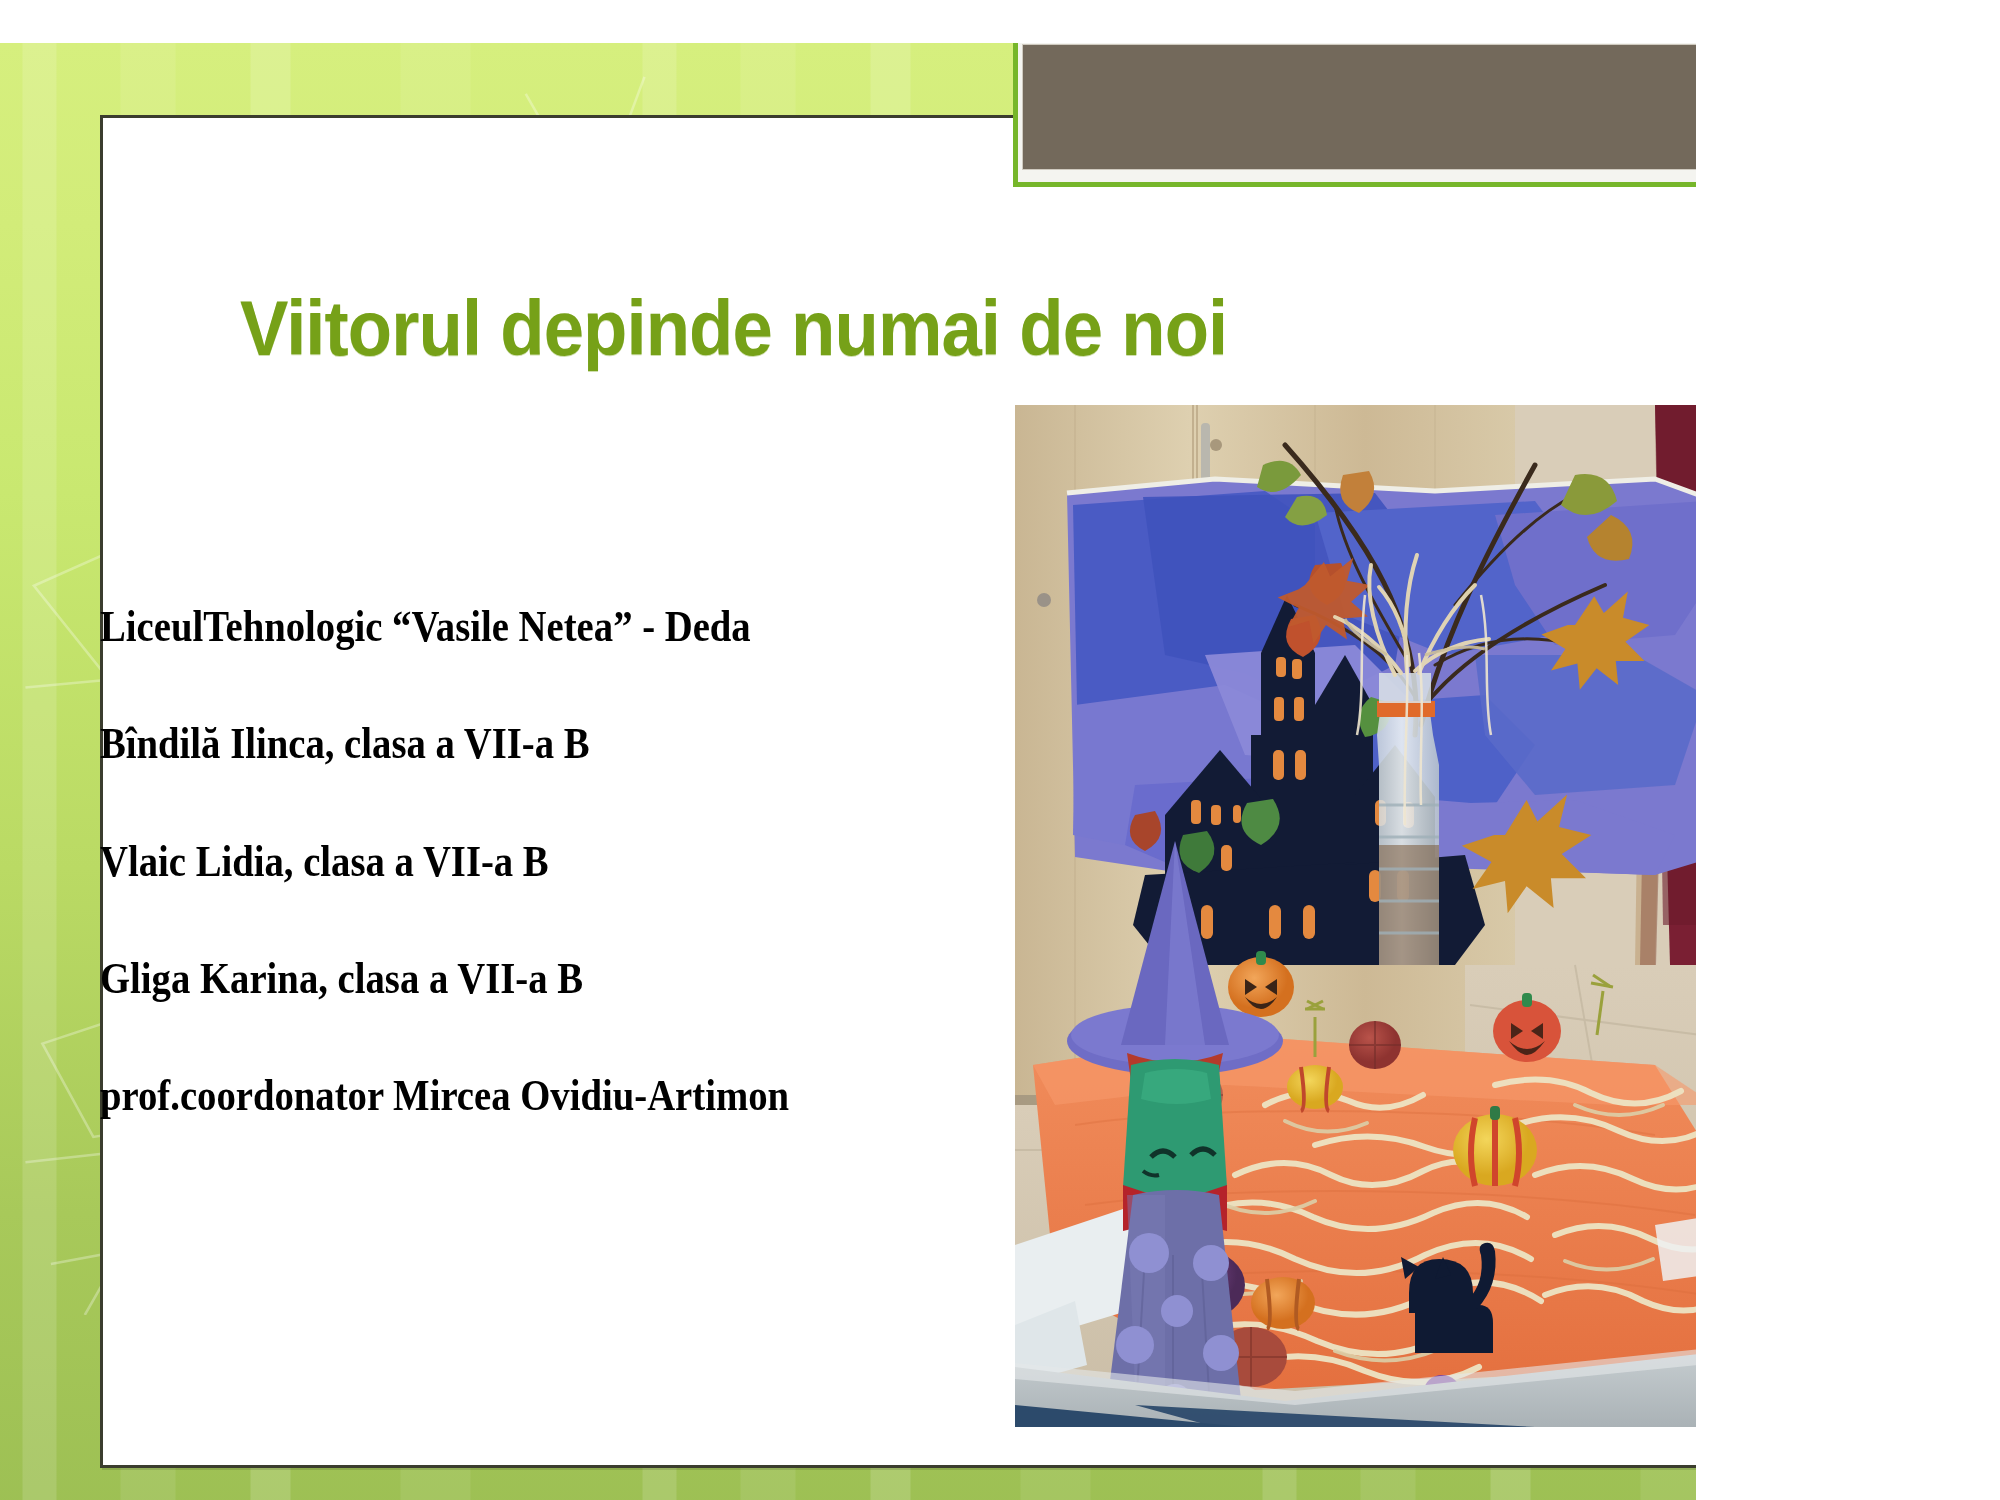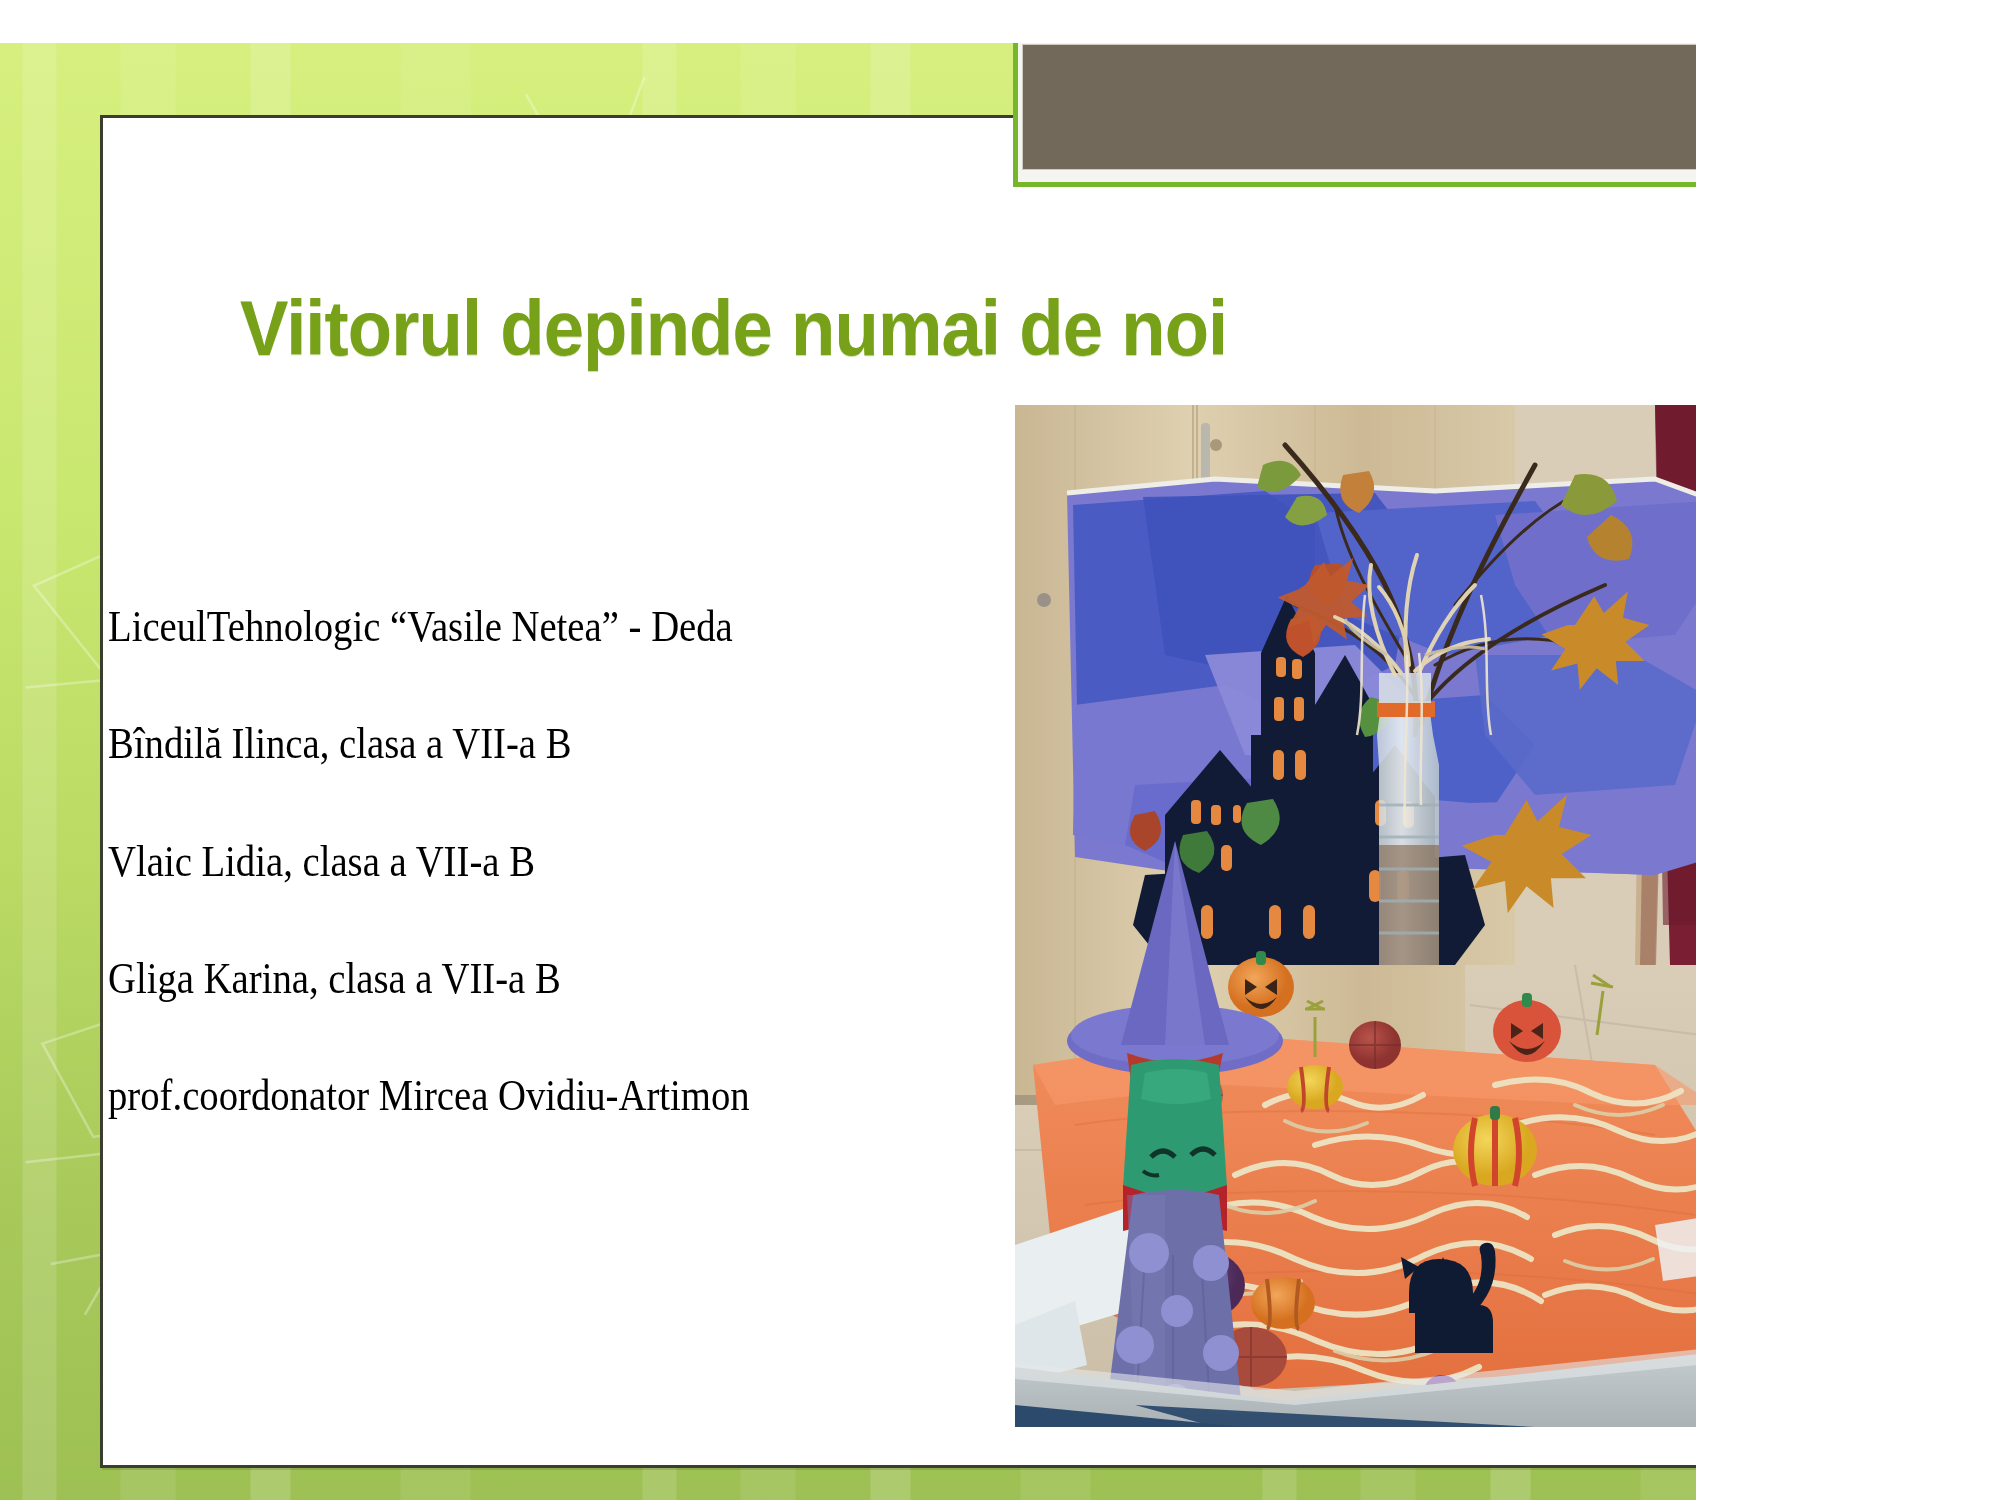--- a/index.html
+++ b/index.html
@@ -66,21 +66,21 @@
     line-height:1;
     letter-spacing:-1px;
     color:#76a118;
     transform:scaleX(.93);
     transform-origin:left center;
     white-space:nowrap;
     text-shadow:0 1px 0 rgba(118,161,24,.35);
   }
   
   .body-text{
-    position:absolute;left:108px;top:560px;width:900px;
+    position:absolute;left:100px;top:560px;width:900px;font-weight:bold;
   }
   .body-line{
     font-family:"Liberation Serif", serif;
     font-size:45px;
     line-height:1.05;
     color:#000000;
     white-space:nowrap;
     transform:scaleX(.86);
     transform-origin:left center;
     margin-bottom:70px;

